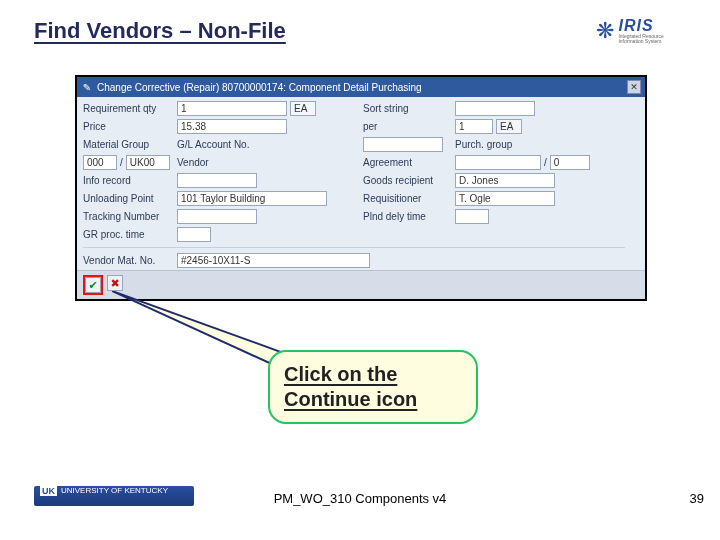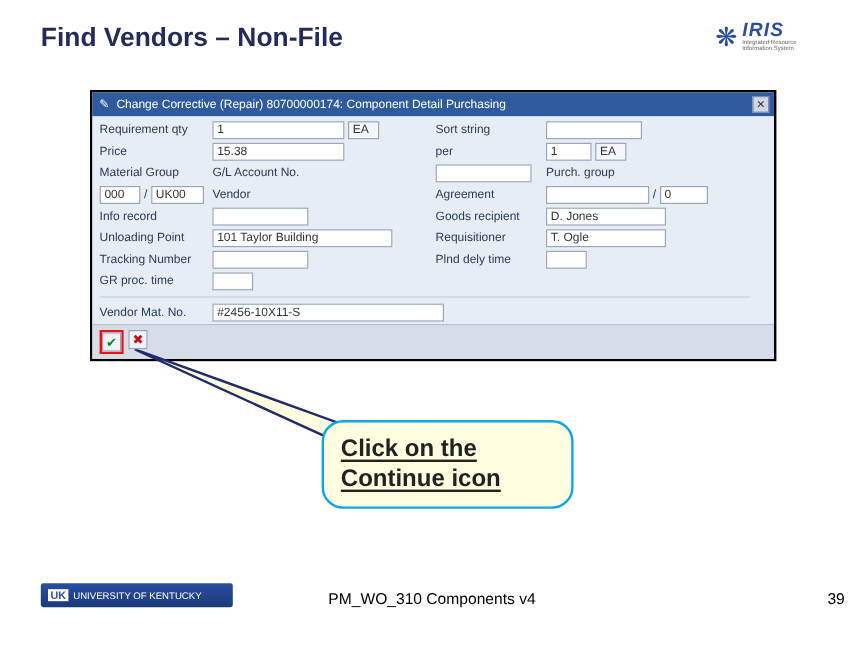--- a/index.html
+++ b/index.html
@@ -12,20 +12,21 @@
     position: relative;
     overflow: hidden;
   }
   .slide-title {
     position: absolute;
     left: 34px;
     top: 18px;
     font-size: 22px;
     font-weight: bold;
     color: #242b5a;
+    text-decoration: underline;
     text-underline-offset: 4px;
     text-decoration-thickness: 2px;
     font-family: "Trebuchet MS", Verdana, sans-serif;
   }
   .logo {
     position: absolute;
     right: 34px;
     top: 14px;
     width: 90px;
     height: 34px;
@@ -114,21 +115,21 @@
     border: 2px solid #e11;
     padding: 0;
   }
   .callout-box {
     position: absolute;
     left: 268px;
     top: 350px;
     width: 210px;
     padding: 10px 14px;
     background: #fffde0;
-    border: 2px solid #0ea5e9;
+    border: 2px solid #22c55e;
     border-radius: 18px;
     font-family: "Trebuchet MS", Verdana, sans-serif;
     font-size: 20px;
     font-weight: bold;
     color: #222;
     line-height: 1.25;
     z-index: 5;
     text-decoration: underline;
     text-underline-offset: 3px;
   }
@@ -144,21 +145,21 @@
 
   .footer-logo {
     position: absolute;
     left: 34px;
     bottom: 34px;
     width: 160px;
     height: 20px;
     background: linear-gradient(#2a4ea0,#1b3a7a);
     color:#fff;
     font-size: 8px;
-    display:flex; align-items:center; padding-left:6px; gap:4px;
+    display:flex; align-items:flex-start; padding-left:6px; gap:4px;
     border-radius:2px;
   }
   .footer-logo .uk { background:#fff; color:#2a4ea0; font-weight:bold; padding:0 2px; font-size:9px;}
   .footer-center {
     position: absolute;
     left: 0; right: 0;
     bottom: 34px;
     text-align: center;
     font-size: 13px;
     color: #000;

